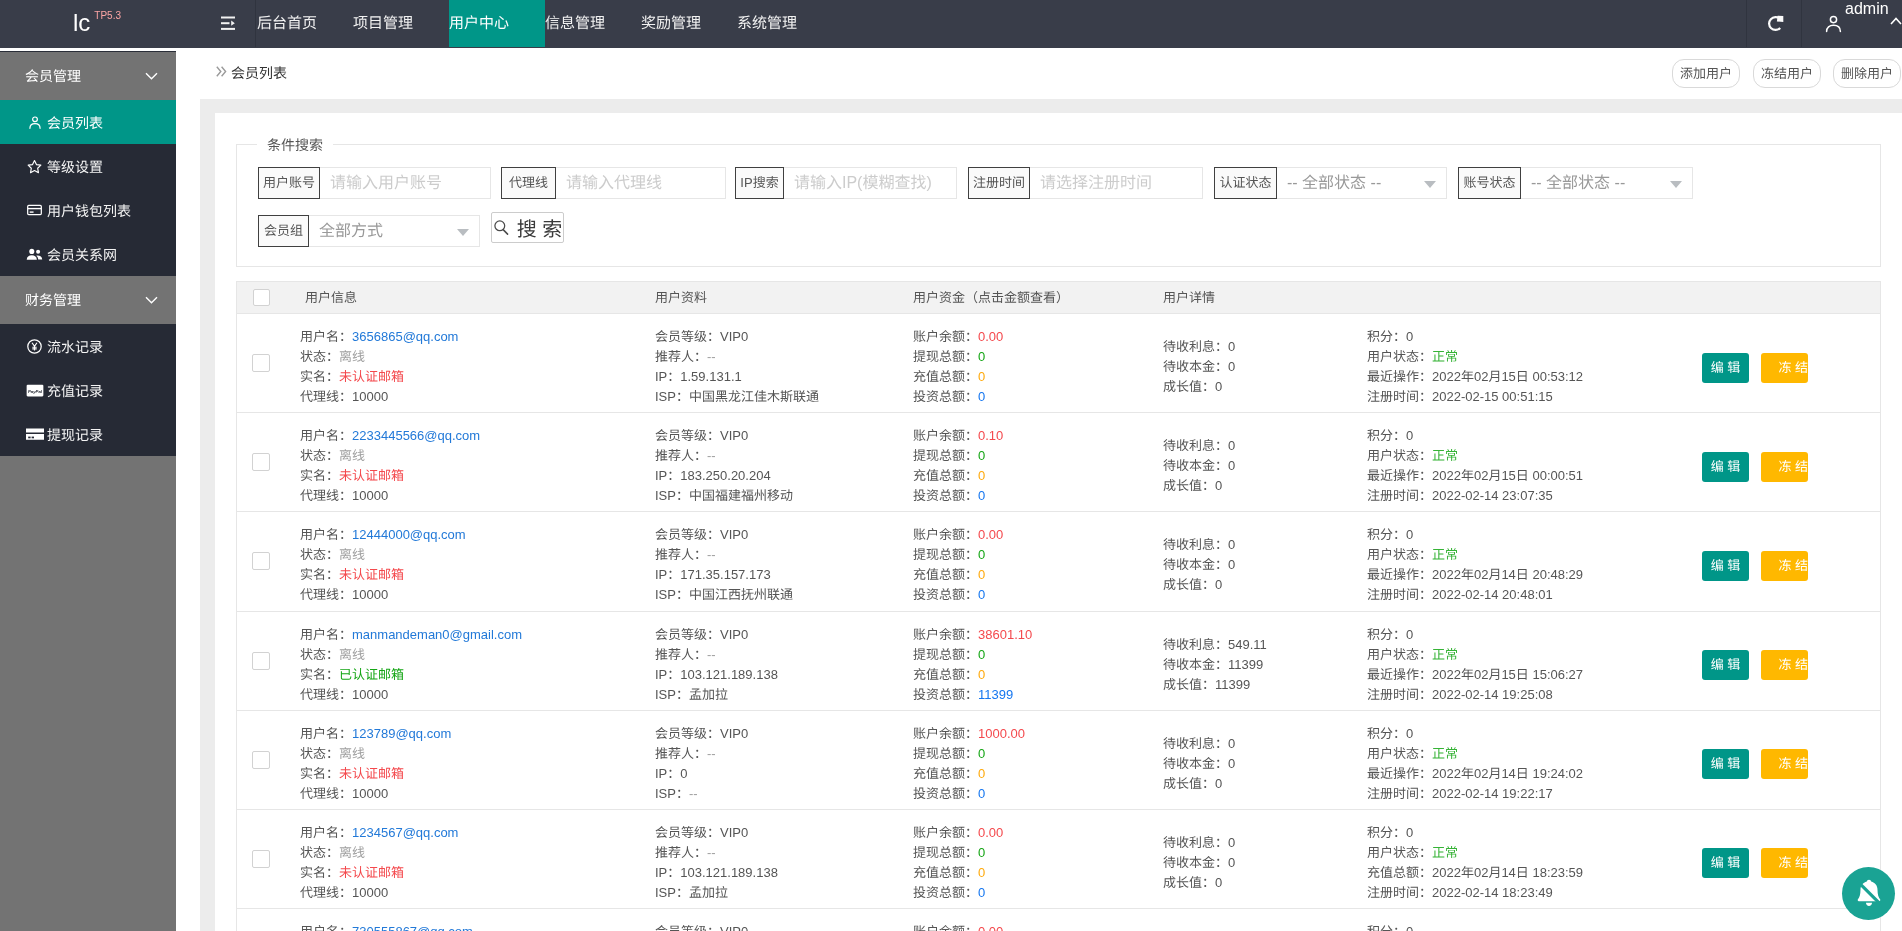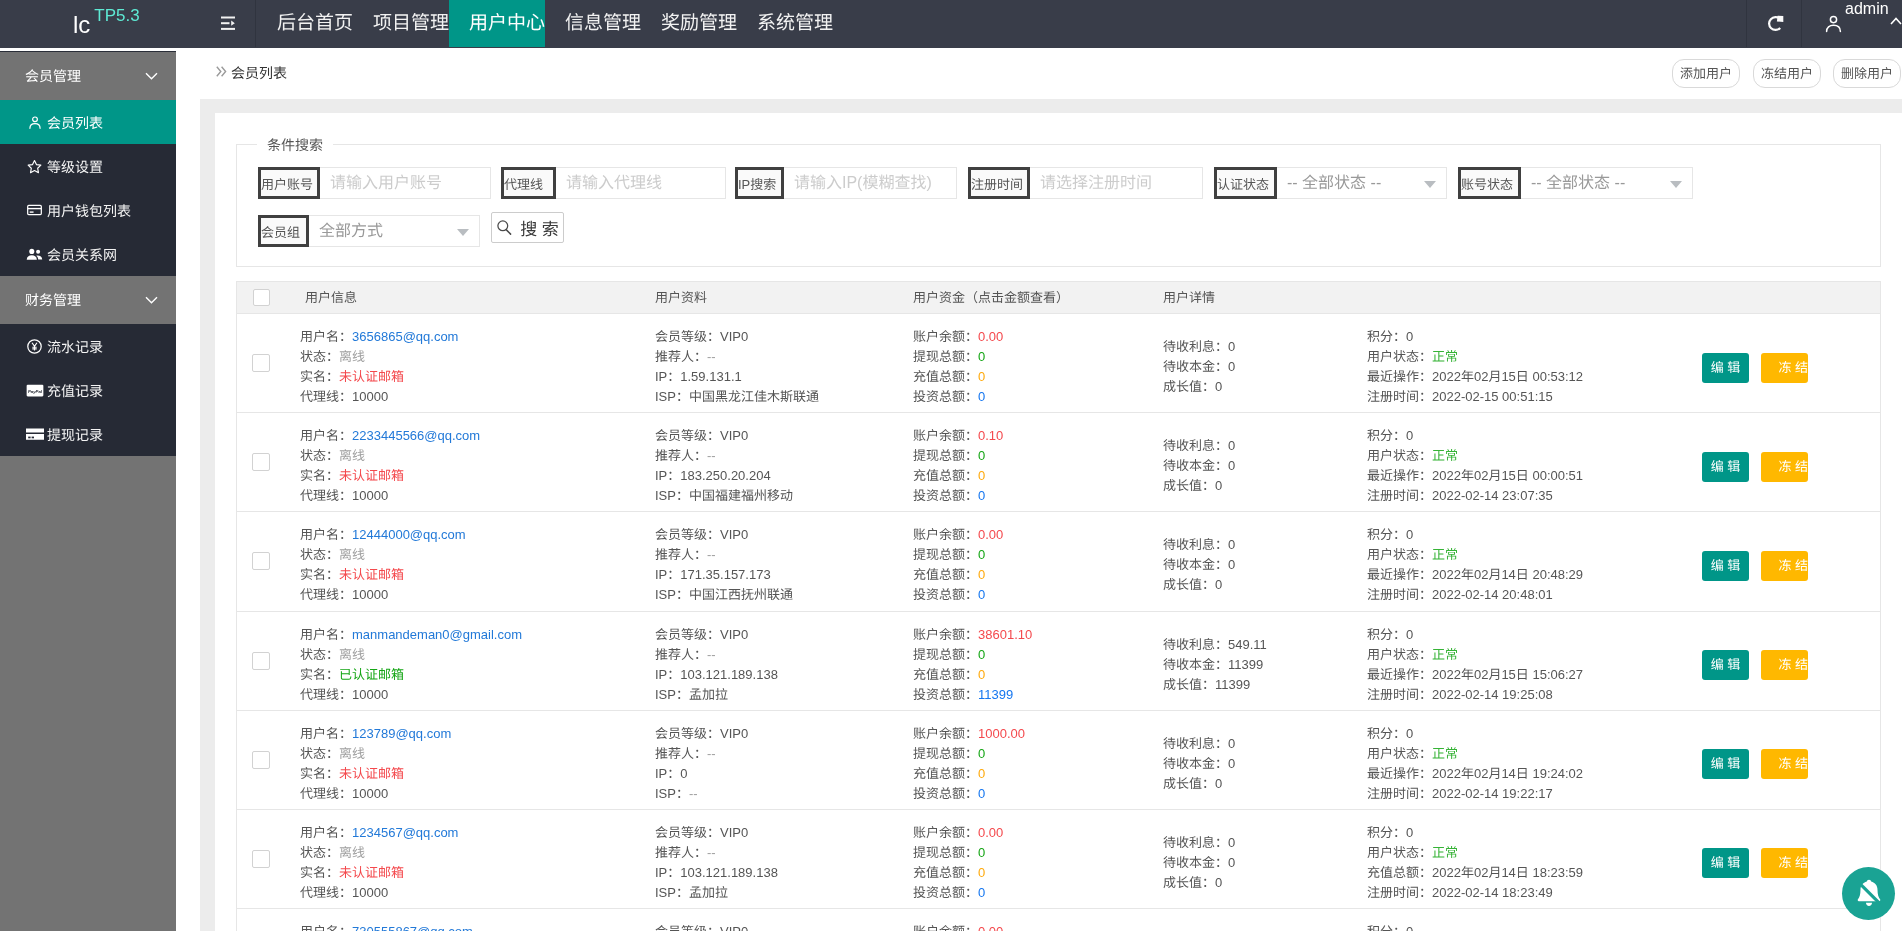--- a/index.html
+++ b/index.html
@@ -1,22 +1,22 @@
 <!DOCTYPE html>
 <html lang="zh-CN"><head><meta charset="utf-8"><title>会员列表</title>
 <style>
 *{margin:0;padding:0;box-sizing:border-box}
 html,body{width:1902px;height:931px;overflow:hidden;font-family:"Liberation Sans",sans-serif;background:#fff}
 
 #top{position:absolute;left:0;top:0;width:1902px;height:48px;background:#393d49;z-index:5}
 #logo{position:absolute;left:73px;top:9px;color:#fff;font-size:24px}
-#logo sup{font-size:17px;color:#5eead4;position:relative;top:-3px;left:4px}
+#logo sup{font-size:10px;color:#fca5a5;position:relative;top:-3px;left:4px}
 #burger{position:absolute;left:200px;top:0;width:56px;height:47px;border-right:1px solid #30343f}
 #nav{position:absolute;left:257px;top:0;height:47px;display:flex}
-.nitem{width:96px;height:47px;line-height:45px;text-align:right;color:#f2f2f2;font-size:19px}
+.nitem{width:96px;height:47px;line-height:45px;text-align:left;color:#f2f2f2;font-size:15px}
 .nitem.act{background:#009688;color:#fff}
 #refresh{position:absolute;left:1746px;top:0;width:56px;height:47px;border-left:1px solid #30343f;border-right:1px solid #30343f}
 #adminbox{position:absolute;left:1802px;top:0;width:100px;height:47px;color:#fff;font-size:16px}
 
 #side{position:absolute;left:0;top:51px;width:176px;height:884px;background:#737373;border-top:1px solid #2a2e38}
 .shead{height:48px;line-height:48px;color:#fff;font-size:14px;padding-left:25px;position:relative}
 .sgroup{background:#262a35}
 .sitem{height:44px;color:#f4f4f4;font-size:14px;display:flex;align-items:center;padding-left:25px}
 .sitem .sic{width:19px;height:16px;margin-right:3px;display:inline-flex;align-items:center;justify-content:center}
 .sitem span.stxt{margin-left:0}
@@ -25,25 +25,25 @@
 
 #main{position:absolute;left:200px;top:47px;width:1702px;height:884px;background:#ececec}
 #crumb{position:absolute;left:0;top:1px;width:1702px;height:51px;background:#fff}
 #crumb .bi{position:absolute;left:16px;top:18px;line-height:0}
 .topbtn{position:absolute;top:11px;width:68px;height:29px;background:#fff;border:1px solid #d9d9d9;border-radius:12px;font-size:13px;color:#555;text-align:center;line-height:27px}
 #card{position:absolute;left:15px;top:66px;width:1687px;height:818px;background:#fff}
 
 #fs{position:absolute;left:36px;top:97px;width:1645px;height:123px;border:1px solid #e6e6e6}
 #fs .legend{position:absolute;left:20px;top:-10px;background:#fff;padding:0 10px;font-size:14px;color:#555;line-height:20px}
 .pair{position:absolute;height:32px}
-.plabel{position:absolute;left:0;top:0;height:32px;background:#fafafa;border:3px solid #404040;font-size:13px;color:#555;text-align:left;line-height:30px}
+.plabel{position:absolute;left:0;top:0;height:32px;background:#fafafa;border:1px solid #404040;font-size:13px;color:#555;text-align:center;line-height:30px}
 .pinput{position:absolute;top:0;height:32px;background:#fff;border:1px solid #e6e6e6;border-left:none;font-size:16px;color:#ccc;line-height:30px;padding-left:10px}
 .pinput.sel{color:#999}
 .tri{position:absolute;right:10px;top:13px;width:0;height:0;border:6px solid transparent;border-top:7px solid #b9bdc1;border-bottom:none}
-#searchbtn{position:absolute;left:254px;top:117px;width:73px;height:31px;border:1px solid #ccc;border-radius:2px;background:#fff;font-size:17px;color:#3a3a3a;display:flex;align-items:center;justify-content:center}
+#searchbtn{position:absolute;left:254px;top:117px;width:73px;height:31px;border:1px solid #ccc;border-radius:2px;background:#fff;font-size:20px;color:#3a3a3a;display:flex;align-items:center;justify-content:center}
 
 #tbl{position:absolute;left:36px;top:234px;width:1645px;border:1px solid #e6e6e6;border-bottom:none;background:#fff}
 #thead{height:32px;background:#f2f2f2;display:flex;border-bottom:1px solid #e6e6e6;font-size:13px;color:#555}
 #thead .hc{line-height:31px}
 .trow{height:99.2px;display:flex;border-bottom:1px solid #e6e6e6;font-size:13px;color:#555}
 .c0{width:48px;display:flex;align-items:center;justify-content:center}
 .c1{width:355px}
 .c2{width:258px}
 .c3{width:250px}
 .c4{width:204px}

